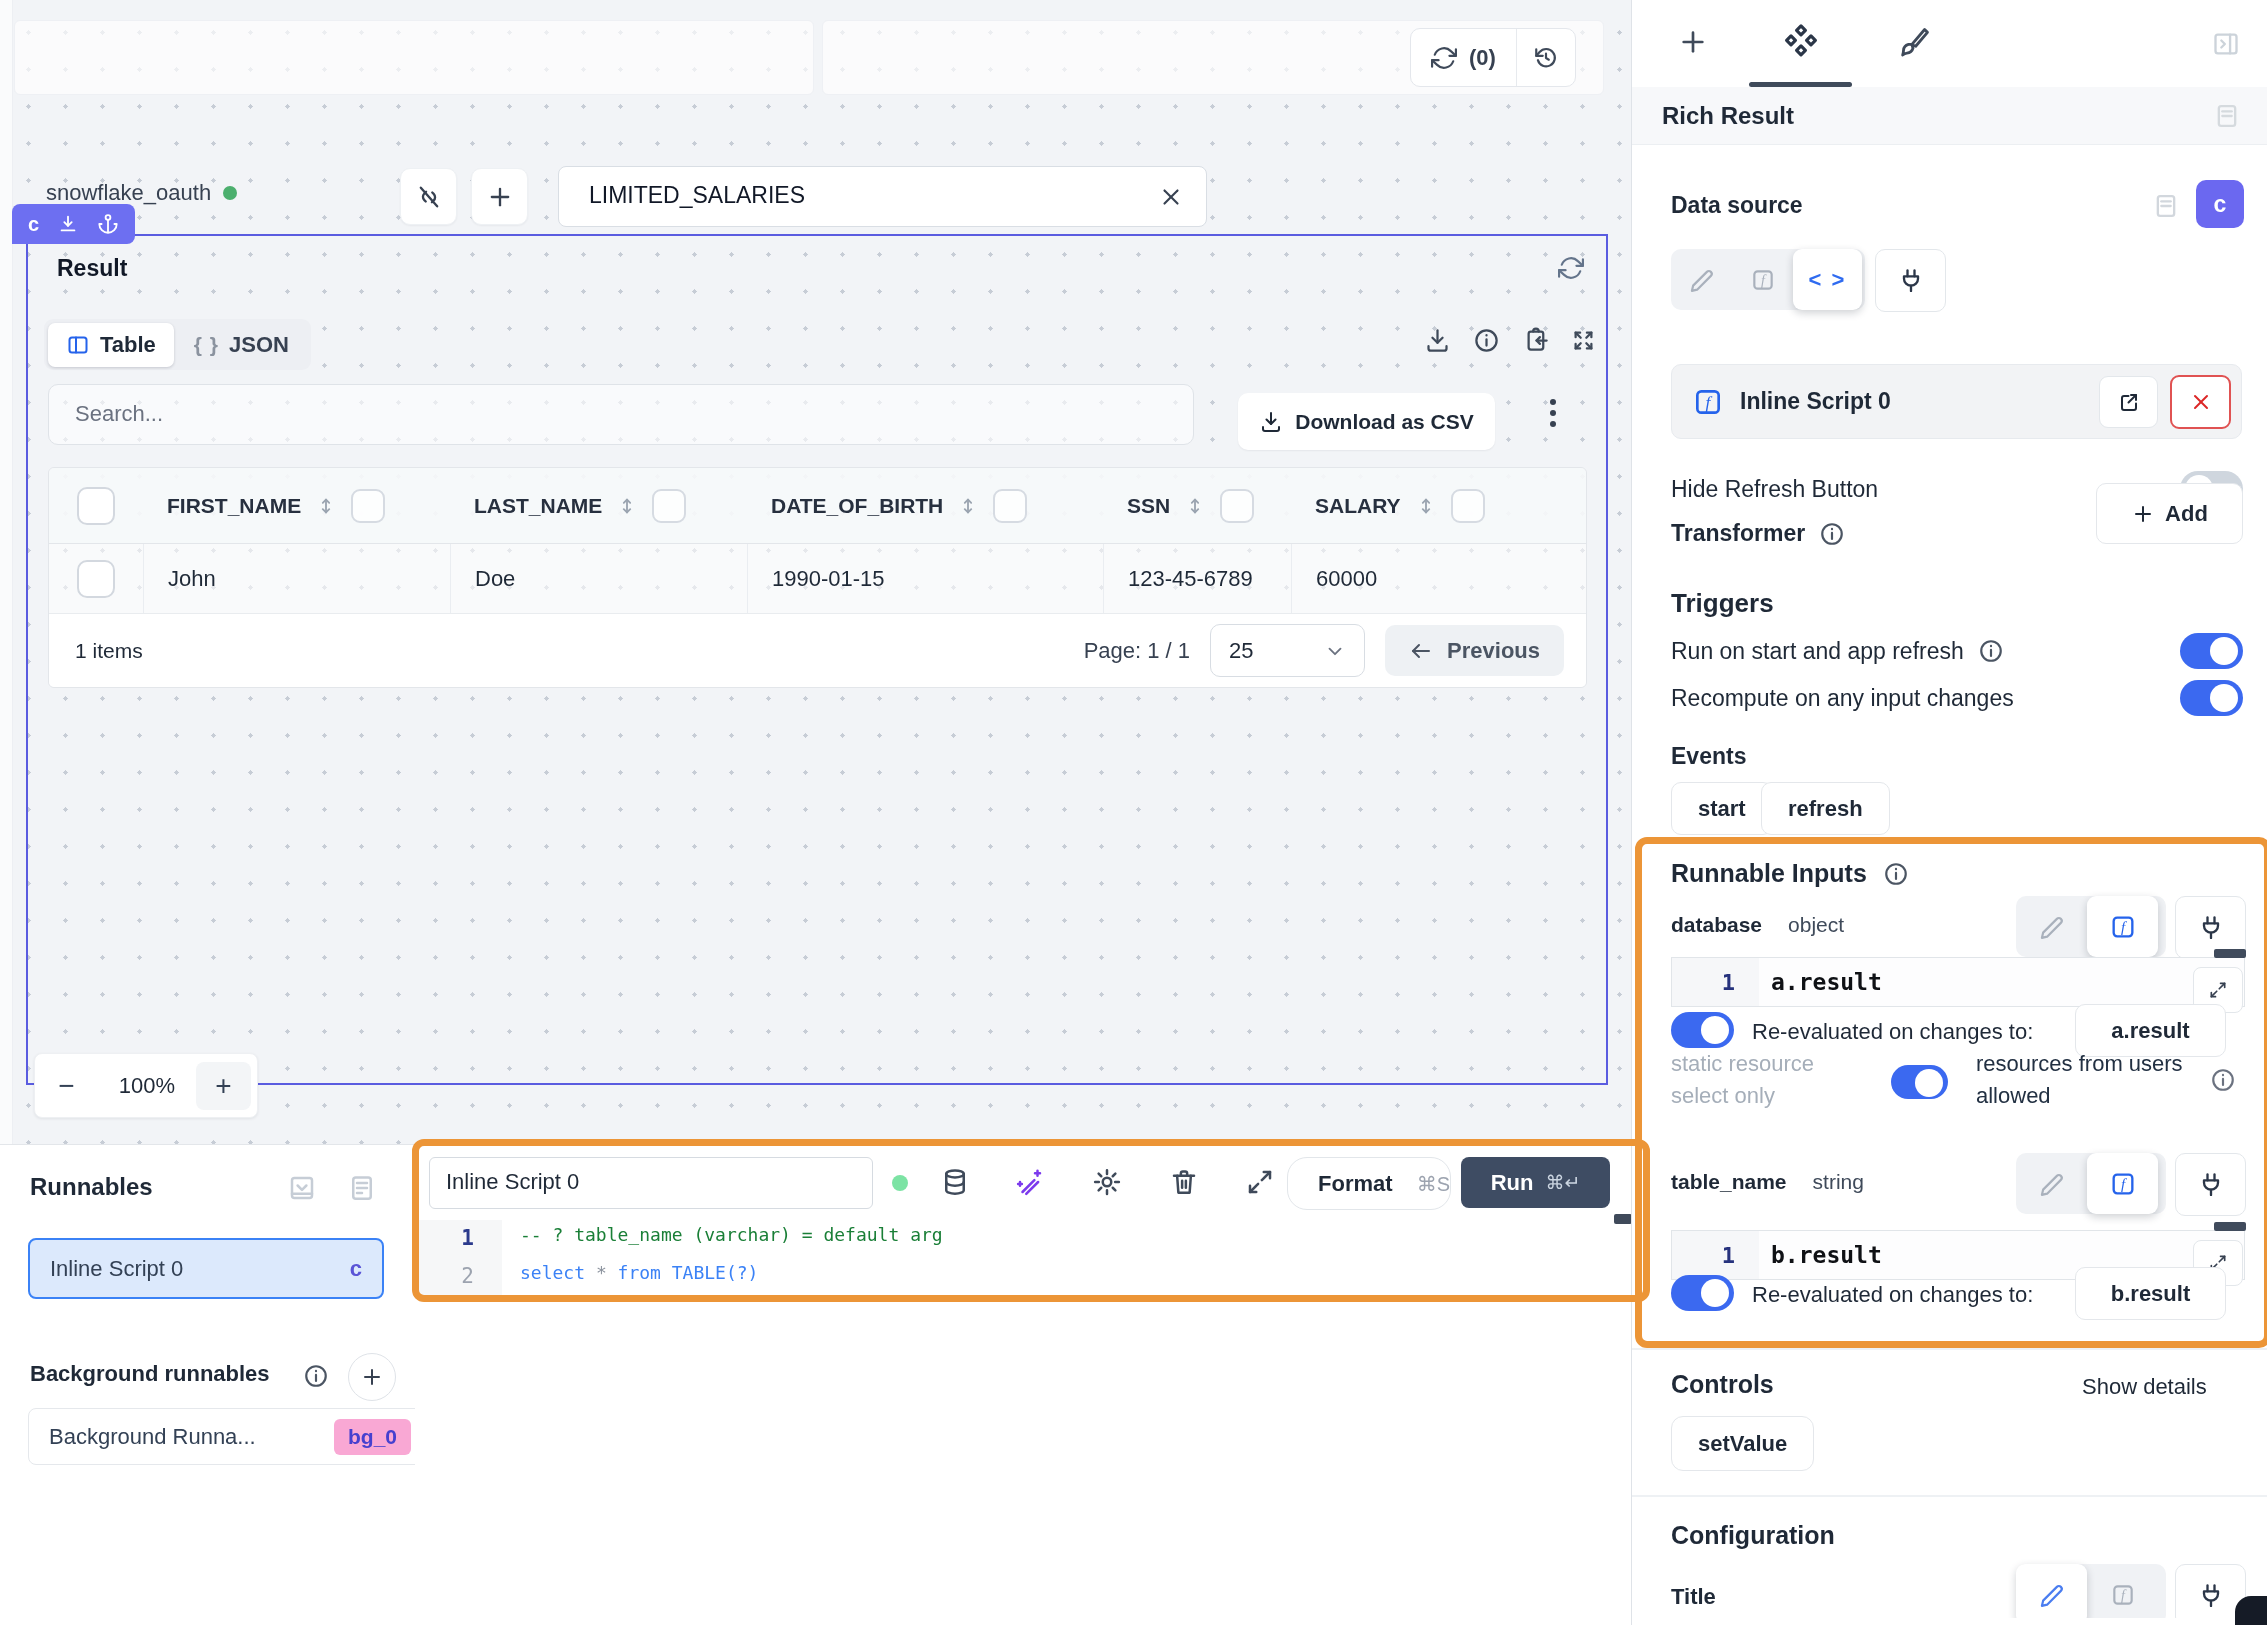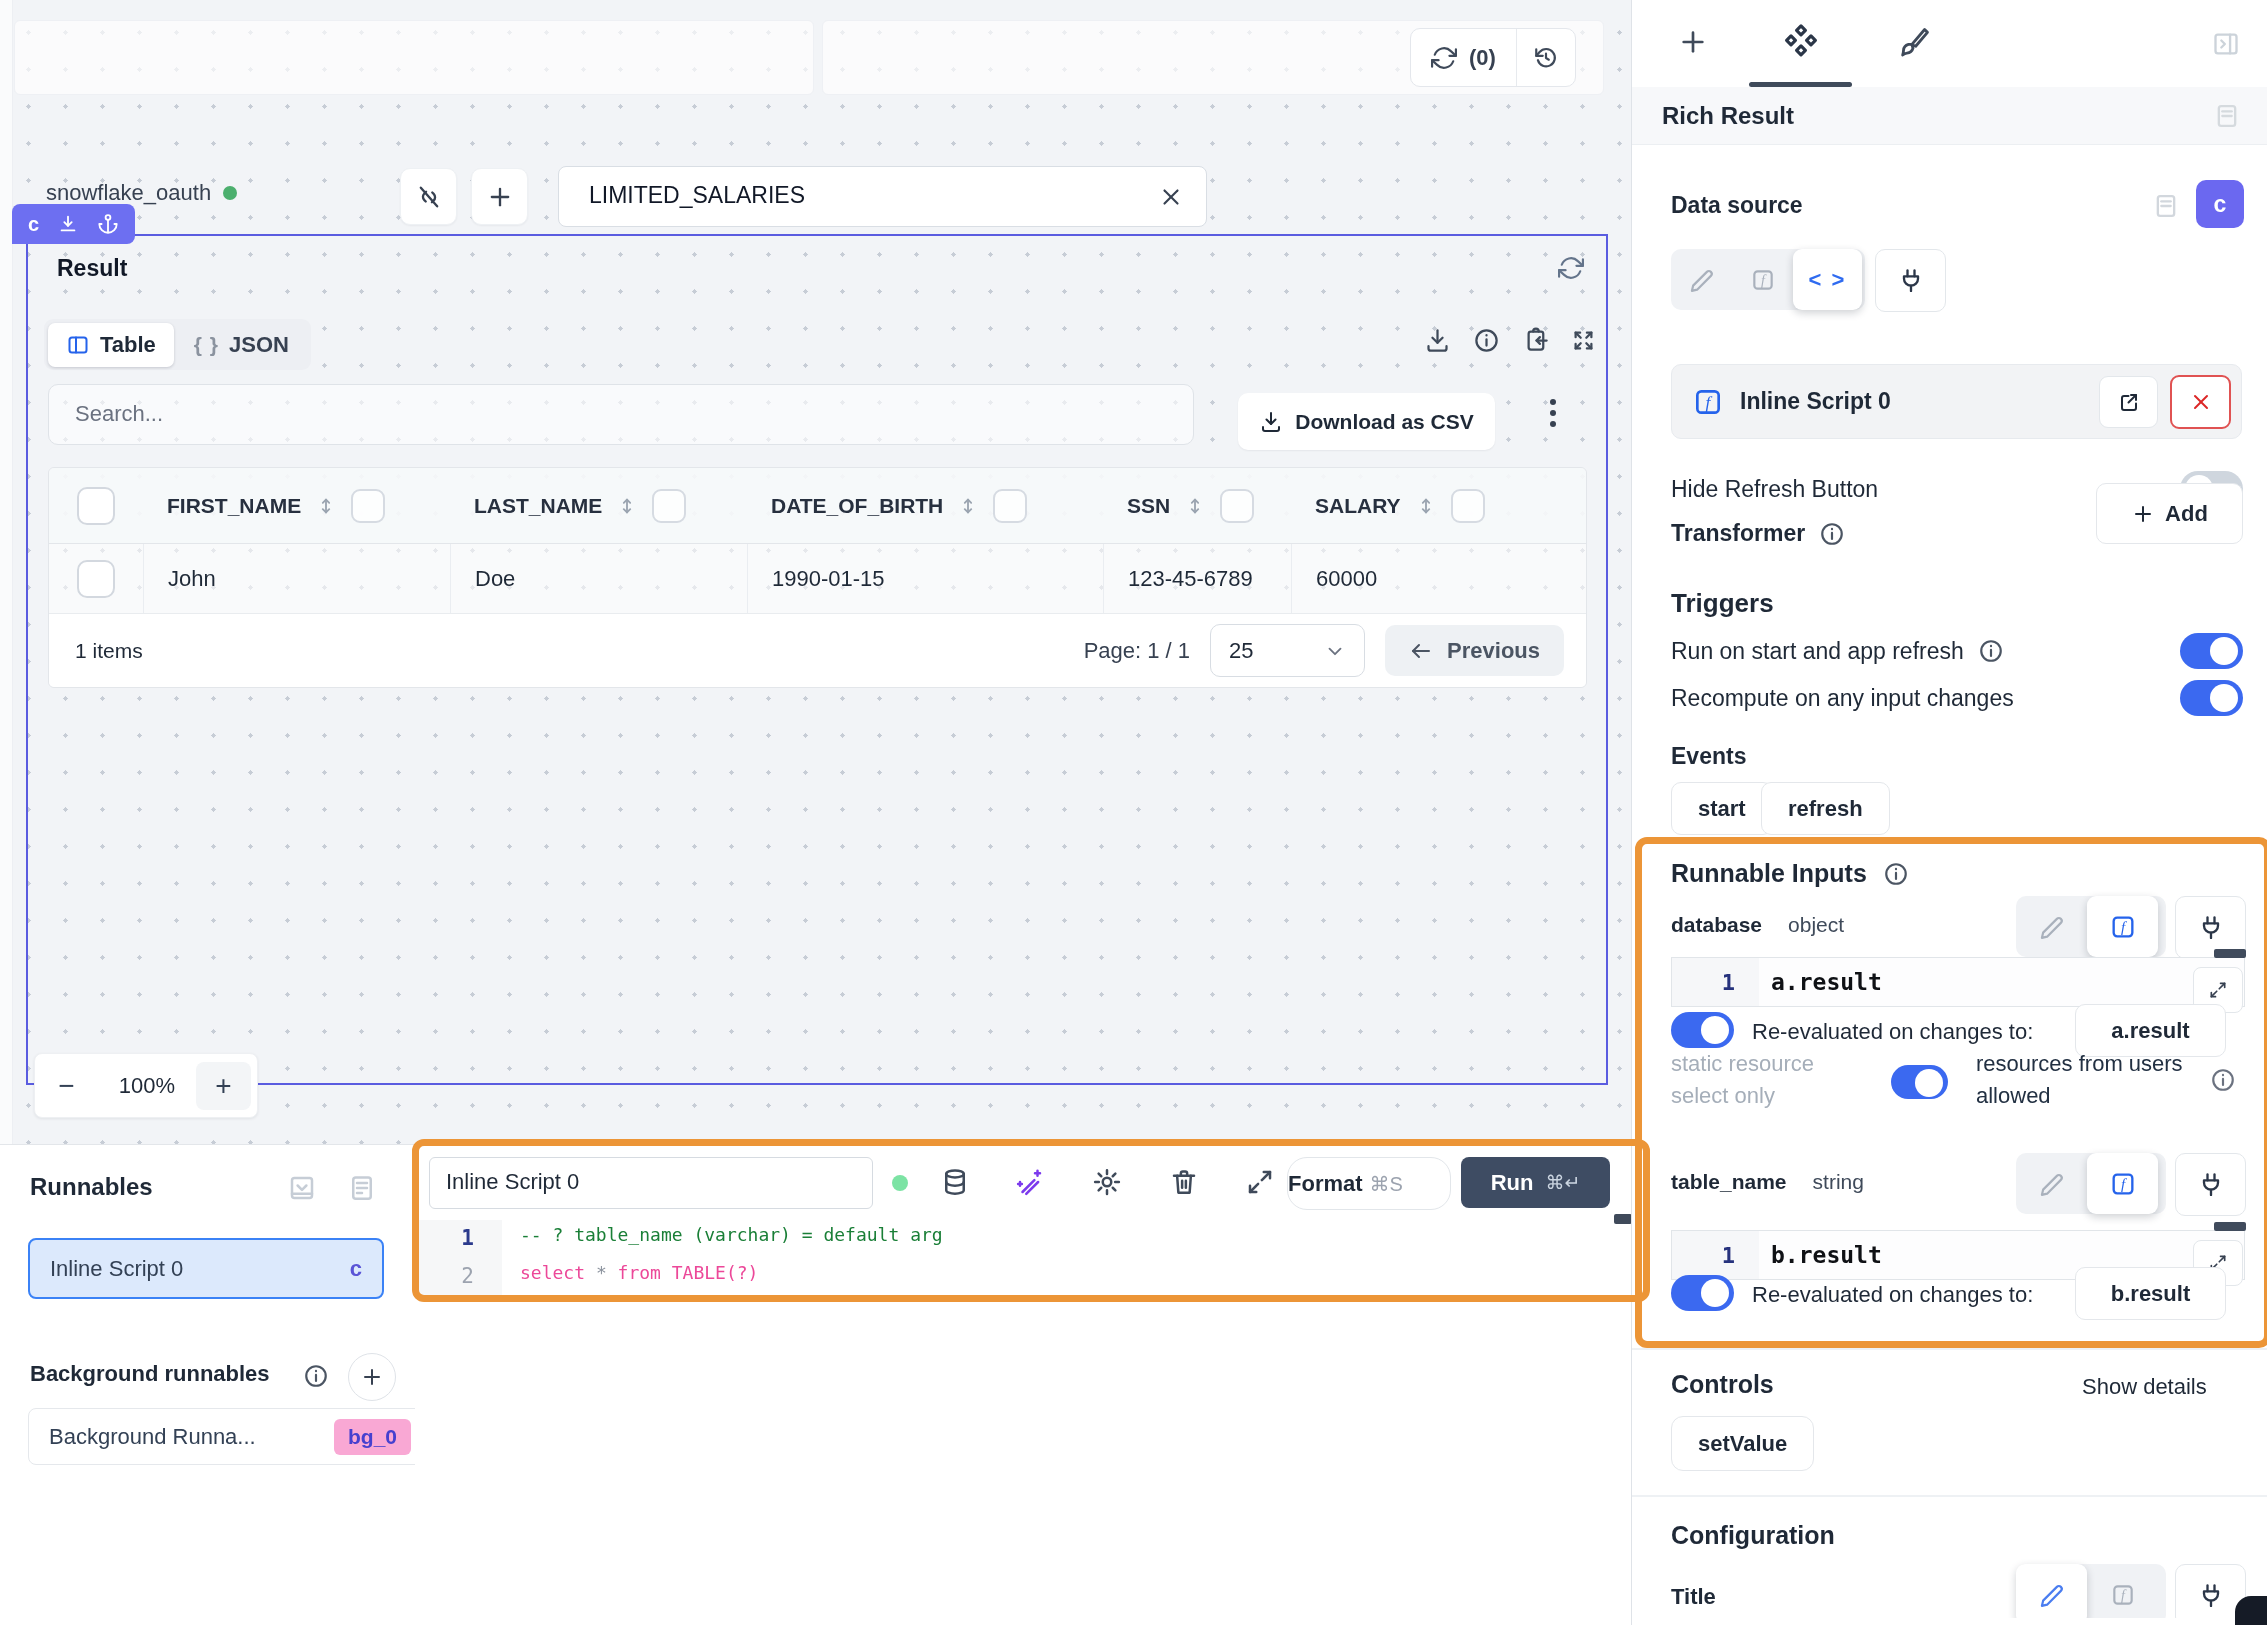--- a/index.html
+++ b/index.html
@@ -65,28 +65,28 @@
   .bgitem{position:absolute;left:28px;top:263px;width:396px;height:57px;border:1px solid #e5e8ec;border-radius:8px;display:flex;align-items:center;box-sizing:border-box;background:#fff}
   .bgitem .lb{font-size:22px;color:#334155;margin-left:20px}
   .bgbadge{margin-left:auto;margin-right:12px;background:#f9a8d4;color:#4640cf;font-weight:700;font-size:21px;border-radius:6px;padding:6px 14px}
   .pluscirc{position:absolute;left:348px;top:208px;width:46px;height:46px;border:1px solid #dfe3e8;border-radius:50%;display:flex;align-items:center;justify-content:center;color:#374151;background:#fff}
   
   #epanel{position:absolute;left:415px;top:1144px;width:1216px;height:481px;background:#fff;border-top:1px solid #e3e6ea;box-sizing:border-box}
   .ename{position:absolute;left:14px;top:12px;width:442px;height:50px;border:1px solid #d6dbe1;border-radius:6px;background:#fff}
   .ename input{width:396px;height:46px;border:0;outline:0;font-family:"Liberation Sans",sans-serif;font-size:22px;color:#1f2937;padding-left:16px;background:transparent}
   .edot{position:absolute;left:477px;top:30px;width:16px;height:16px;border-radius:50%;background:#7ce3a4}
   .eic{position:absolute;top:22px;color:#3f4a5a}
-  .fmt{position:absolute;left:872px;top:12px;width:162px;height:51px;background:#fff;border:1px solid #e2e6ea;border-radius:20px;display:flex;align-items:center;justify-content:flex-start;gap:7px}
+  .fmt{position:absolute;left:872px;top:12px;width:162px;height:51px;background:#fff;border:1px solid #e2e6ea;border-radius:20px;display:flex;align-items:center;justify-content:flex-end;gap:24px}
   .fmt .a{font-size:22px;font-weight:700;color:#1f2937}.fmt .b{font-size:20px;color:#9ca3af}
   .runb{position:absolute;left:1046px;top:12px;width:149px;height:51px;background:#3e4c63;border-radius:8px;display:flex;align-items:center;justify-content:center;gap:12px}
   .runb .a{font-size:22px;font-weight:700;color:#fff}.runb .b{font-size:19px;color:#cbd5e1}
   .gutter{position:absolute;left:0;top:75px;width:87px;height:79px;background:#f6f7f8}
   .lnum{position:absolute;left:0;width:59px;text-align:right;font-family:"DejaVu Sans Mono",monospace;font-size:21px}
   .codeln{position:absolute;left:105px;font-family:"DejaVu Sans Mono",monospace;font-size:18px;white-space:pre}
-  .cmt{color:#1a7f37}.kw{color:#ec4899}.op{color:#8a919c}
+  .cmt{color:#1a7f37}.kw{color:#3b82f6}.op{color:#8a919c}
   .emark{position:absolute;left:1199px;top:69px;width:18px;height:10px;background:#3f4a5a;border-radius:2px}
   
   #inspector{position:absolute;left:1631px;top:0;width:637px;height:1626px;background:#fff;border-left:1px solid #dfe3e8;box-sizing:border-box}
   .ihead{position:absolute;left:0;top:0;width:637px;height:87px;border-bottom:1px solid #e5e8ec}
   .ihic{position:absolute;top:26px;color:#3f4a5a}
   .tabline{position:absolute;left:117px;top:82px;width:103px;height:5px;background:#3f4a5a;border-radius:3px}
   .richbar{position:absolute;left:0;top:87px;width:637px;height:57px;background:#f7f8fa;border-bottom:1px solid #eceff2;display:flex;align-items:center}
   .richbar .t{font-size:24px;font-weight:700;color:#1f2937;margin-left:30px}
   .richbar .ic2{margin-left:auto;margin-right:28px;color:#d5dade}
   .sechead{position:absolute;left:39px;font-weight:700;color:#1f2937}

